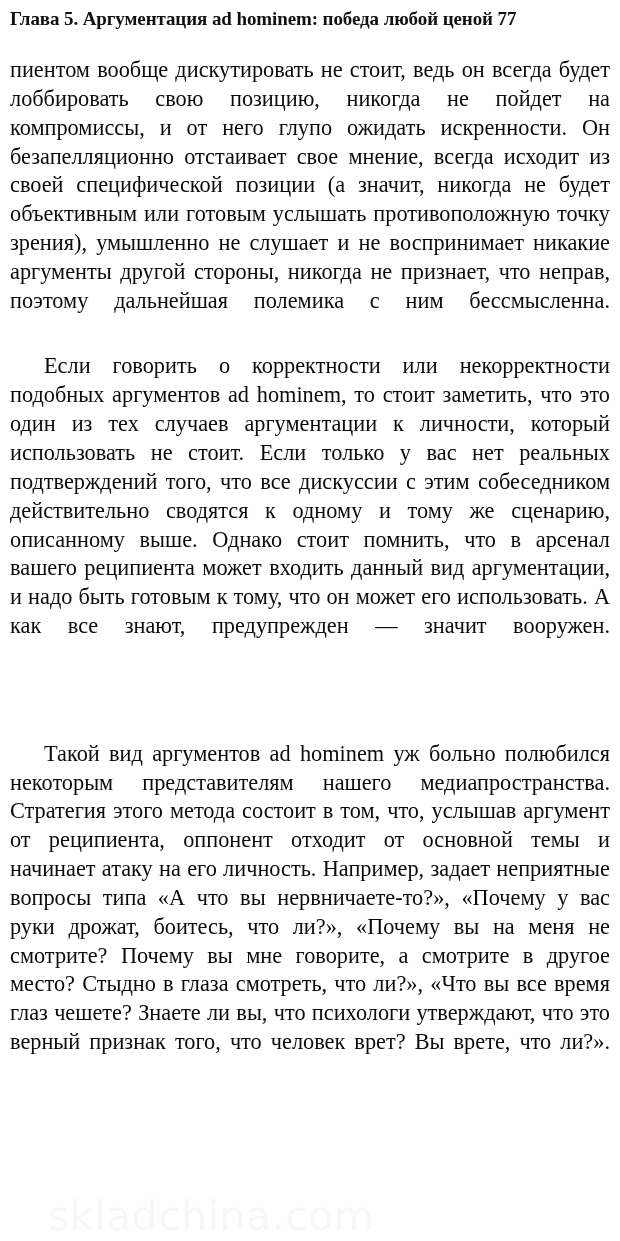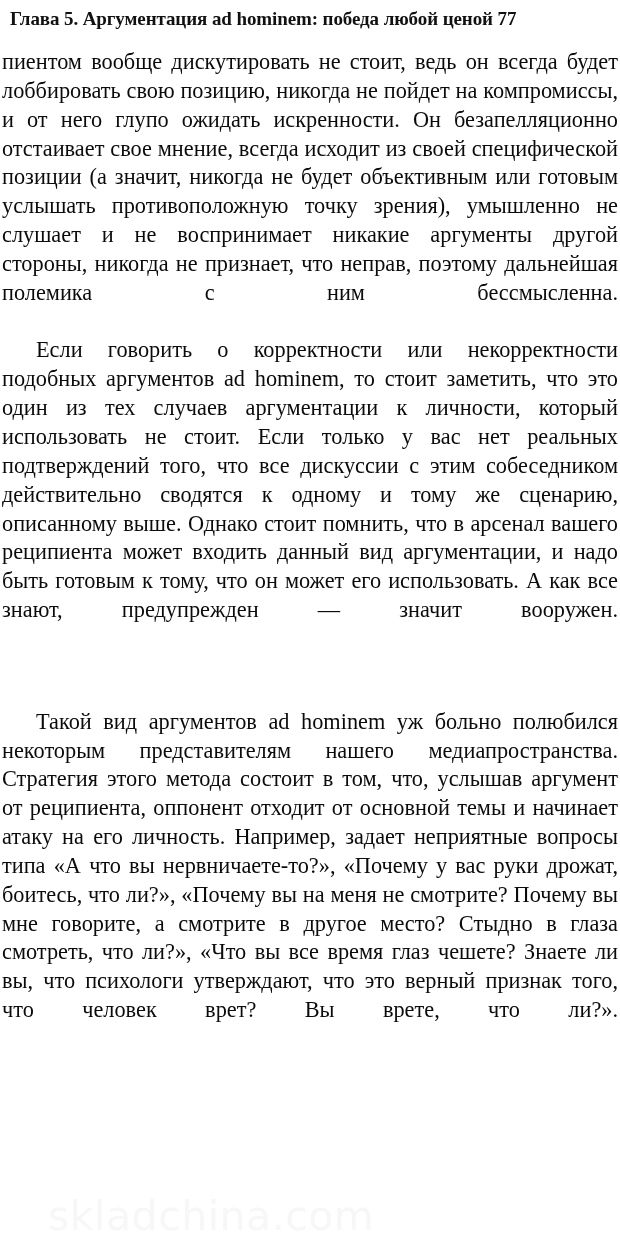--- a/index.html
+++ b/index.html
@@ -39,21 +39,21 @@
 
   
   .body-col {
     position: absolute;
     top: 48px;
     left: 2px;
     width: 616px;
   }
 
   p.para {
-    margin: 0;
+    margin: 8px;
     font-size: 22.3px;
     line-height: 28.85px;
     text-align: justify;
     text-justify: inter-word;
     text-indent: 0;
     word-spacing: 0.2px;
     color: #0b0b0b;
     -webkit-hyphens: none;
     hyphens: none;
   }

